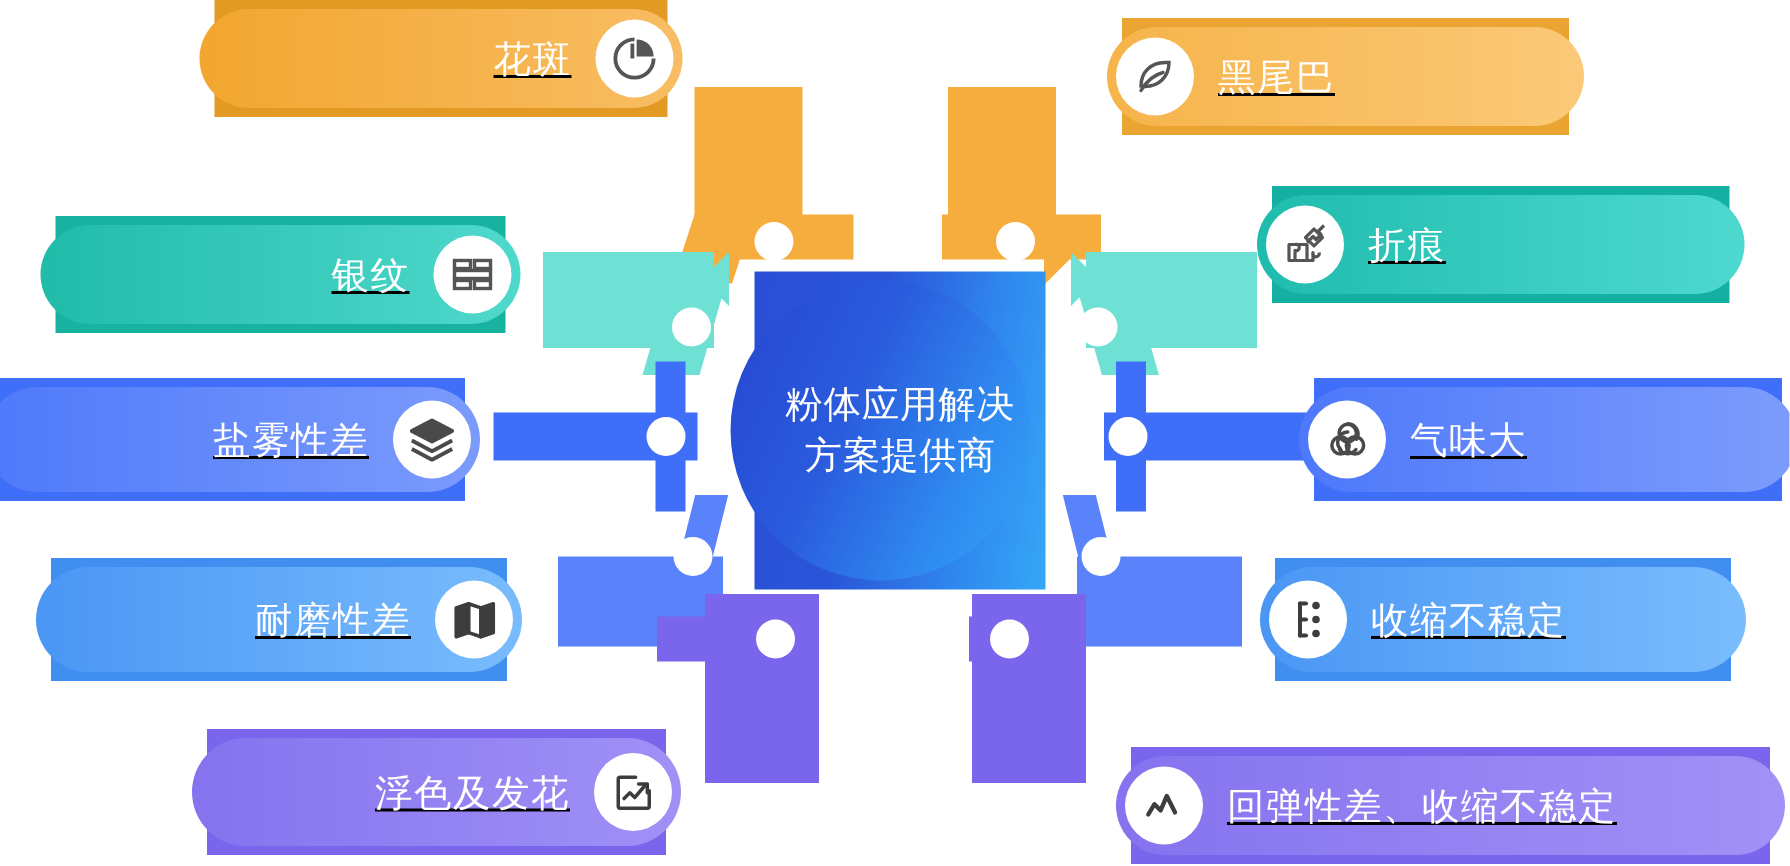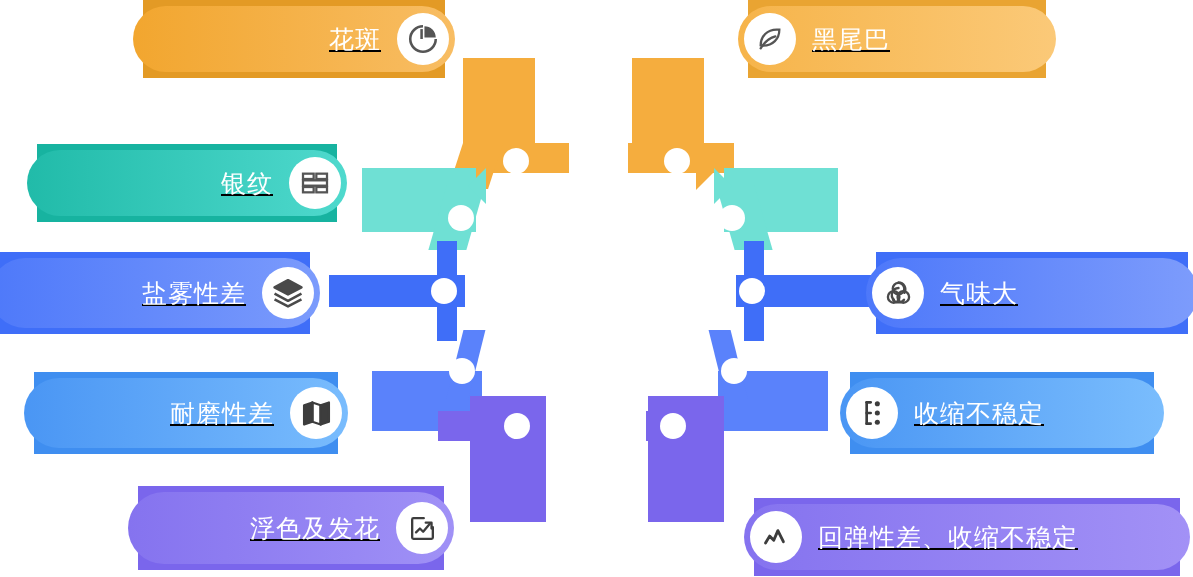--- a/index.html
+++ b/index.html
@@ -142,37 +142,44 @@
     </div>
 
     <div>
       <div class="bar" style="left:648px;top:396px;width:76px;height:126px;background:#7a66ec;"></div>
       <div class="bar" style="left:646px;top:411px;width:70px;height:30px;background:#7a66ec;"></div>
       <div class="dot" style="left:660px;top:413px;"></div>
     </div>
 
   </div>
 
+  <div id="center">
+    <div class="circ"></div>
+    <div class="ctext">
+      <div>粉体应用解决</div>
+      <div>方案提供商</div>
+    </div>
+  </div>
 
   <div class="pill r" style="left:133px;top:0px;width:322px;height:78px;z-index:8;">
     <div class="back" style="background:#e39a25;"></div>
     <div class="body" style="background:linear-gradient(90deg,#f2a62f,#f8bd63);"></div>
     <div class="content">
       <span class="pill-label">花斑</span>
       <span class="icon-circle">
         <svg width="34" height="34" viewBox="0 0 24 24" fill="none" stroke="#555" stroke-width="1.8">
           <path d="M12 3a9 9 0 1 0 9 9"></path>
           <path d="M13 3v8h8a8 8 0 0 0-8-8z" fill="#555" stroke="none"></path>
           <path d="M11 12 L11 5" stroke="#555"></path>
         </svg>
       </span>
     </div>
   </div>
 
-  <div class="pill l" style="left:738px;top:0px;width:318px;height:78px;z-index:8;">
+  <div class="pill l" style="left:738px;top:12px;width:318px;height:78px;z-index:8;">
     <div class="back" style="background:#e9a432;"></div>
     <div class="body" style="background:linear-gradient(90deg,#f6b44a,#fbc978);"></div>
     <div class="content">
       <span class="icon-circle">
         <svg width="32" height="32" viewBox="0 0 24 24" fill="none" stroke="#555" stroke-width="1.7" stroke-linecap="round">
           <path d="M19 5c0 7-5 12-12 12-1 0-2-.2-2-.2C5 9.8 10 5 17 5h2z"></path>
           <path d="M5 19c3-5 7-8 11-9"></path>
         </svg>
       </span>
       <span class="pill-label">黑尾巴</span>
@@ -189,20 +196,35 @@
           <rect x="3" y="5" width="8" height="4"></rect>
           <rect x="13" y="5" width="8" height="4"></rect>
           <rect x="3" y="10" width="18" height="4"></rect>
           <rect x="3" y="15" width="8" height="4"></rect>
           <rect x="13" y="15" width="8" height="4"></rect>
         </svg>
       </span>
     </div>
   </div>
 
+  <div class="pill l" style="left:838px;top:124px;width:325px;height:78px;z-index:8;">
+    <div class="back" style="background:#14b1a3;"></div>
+    <div class="body" style="background:linear-gradient(90deg,#1fbcae,#4ed9d0);"></div>
+    <div class="content">
+      <span class="icon-circle">
+        <svg width="32" height="32" viewBox="0 0 24 24" fill="none" stroke="#555" stroke-width="1.6" stroke-linejoin="round">
+          <path d="M4 12h3a1.6 1.6 0 1 1 0 3v5h9v-4a1.6 1.6 0 1 0 3 0h0"></path>
+          <rect x="4" y="12" width="9" height="8"></rect>
+          <path d="M13 11l3-3 1.5 1.5 2.5-2.5-1.5-1.5 3-3"></path>
+          <rect x="13.5" y="5.5" width="6" height="6" transform="rotate(45 16.5 8.5)"></rect>
+        </svg>
+      </span>
+      <span class="pill-label">折痕</span>
+    </div>
+  </div>
 
   <div class="pill r" style="left:-10px;top:252px;width:330px;height:82px;z-index:8;">
     <div class="back" style="background:#3f6ef8;"></div>
     <div class="body" style="background:linear-gradient(90deg,#4e79fa,#7b9bfc);"></div>
     <div class="content">
       <span class="pill-label">盐雾性差</span>
       <span class="icon-circle">
         <svg width="34" height="34" viewBox="0 0 24 24" fill="none" stroke="#4a4a4a" stroke-width="1.8" stroke-linejoin="round">
           <path d="M12 3 2.5 8 12 13l9.5-5L12 3z" fill="#4a4a4a"></path>
           <path d="M2.5 12.5 12 17.5l9.5-5"></path>

